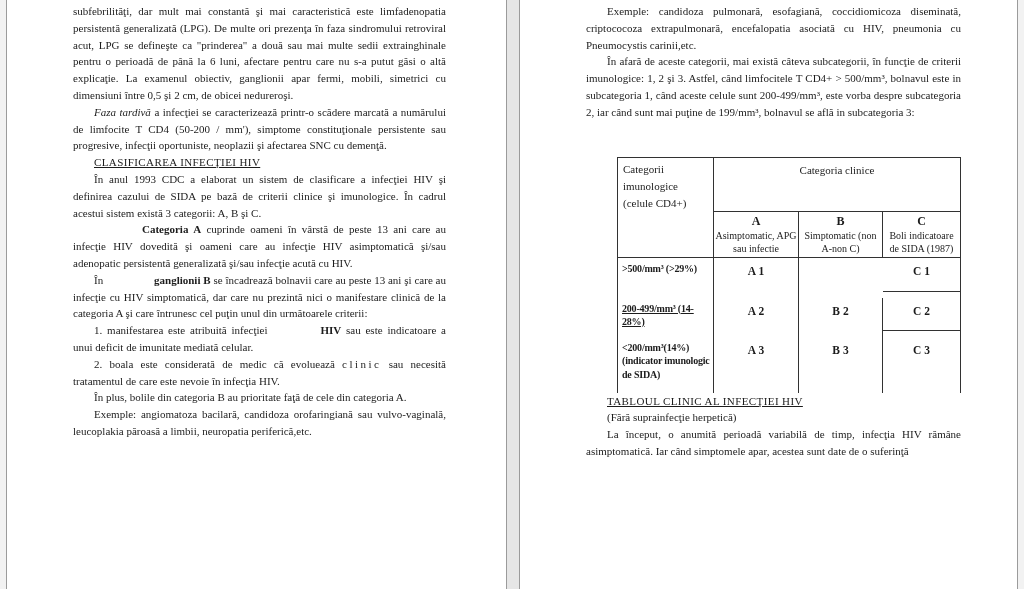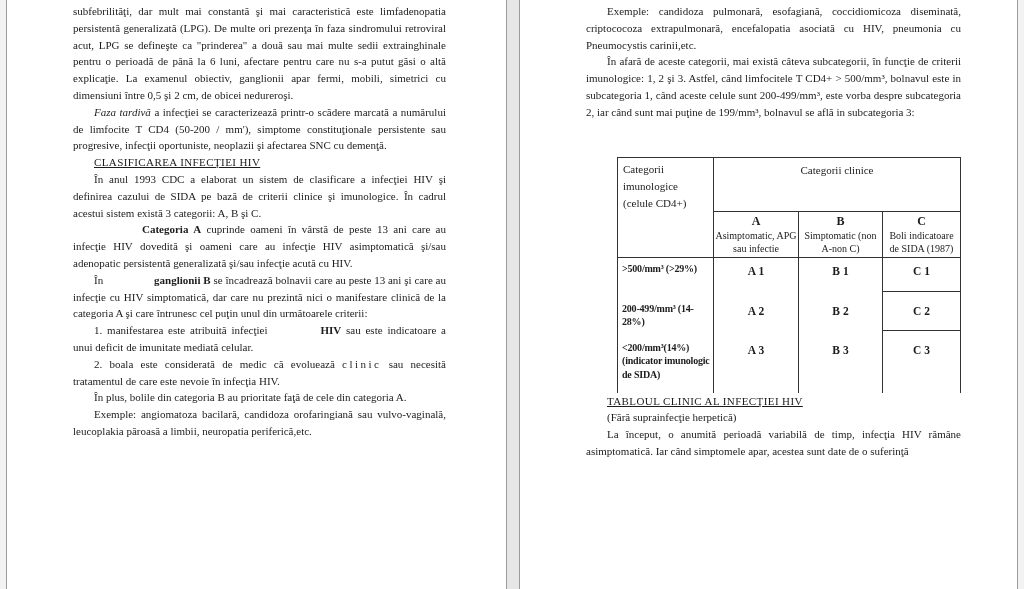--- a/index.html
+++ b/index.html
@@ -127,41 +127,40 @@
   </div>
 
   <div class="page page-right">
     <div class="text-col">
       <p class="para">Exemple: candidoza pulmonară, esofagiană, coccidiomicoza diseminată, criptococoza extrapulmonară, encefalopatia asociată cu HIV, pneumonia cu Pneumocystis carinii,etc.</p>
 
       <p class="para">În afară de aceste categorii, mai există câteva subcategorii, în funcţie de criterii imunologice: 1, 2 şi 3. Astfel, când limfocitele T CD4+ &gt; 500/mm³, bolnavul este in subcategoria 1, când aceste celule sunt 200-499/mm³, este vorba despre subcategoria 2, iar când sunt mai puţine de 199/mm³, bolnavul se află in subcategoria 3:</p>
 
       <div class="cls-table">
         <div class="tc corner bt bl br bb">Categorii imunologice (celule CD4+)</div>
-        <div class="tc clinice bt br bb">Categorii clinice</div>
+        <div class="tc clinice bt br bb">Categoria clinice</div>
 
         <div class="tc colhead br bb" style="grid-column:2;grid-row:2;">
           <div class="cell-letter">A</div>
           <div class="cell-desc">Asimptomatic, APG sau infectie</div>
         </div>
         <div class="tc colhead br bb" style="grid-column:3;grid-row:2;">
           <div class="cell-letter">B</div>
           <div class="cell-desc">Simptomatic (non A-non C)</div>
         </div>
         <div class="tc colhead br bb" style="grid-column:4;grid-row:2;">
           <div class="cell-letter">C</div>
           <div class="cell-desc">Boli indicatoare de SIDA (1987)</div>
         </div>
 
         <div class="tc rowlabel bl br" style="grid-column:1;grid-row:3;">&gt;500/mm³ (&gt;29%)</div>
         <div class="tc val br" style="grid-column:2;grid-row:3;">A 1</div>
-        <div class="tc val br" style="grid-column:3;grid-row:3;">B 1</div>
         <div class="tc val br stagger" style="grid-column:4;grid-row:3;">C 1</div>
 
-        <div class="tc rowlabel bl br" style="grid-column:1;grid-row:4;">200-499/mm³ (14-28%)</div>
+        <div class="tc rowlabel bl br" style="grid-column:1;grid-row:4;text-decoration:underline;">200-499/mm³ (14-28%)</div>
         <div class="tc val br" style="grid-column:2;grid-row:4;text-align:center;">A 2</div>
         <div class="tc val br" style="grid-column:3;grid-row:4;">B 2</div>
         <div class="tc val br stagger" style="grid-column:4;grid-row:4;">C 2</div>
 
         <div class="tc rowlabel bl br" style="grid-column:1;grid-row:5;">
           <div>&lt;200/mm³(14%)</div>
           <div>(indicator imunologic de SIDA)</div>
         </div>
         <div class="tc val br" style="grid-column:2;grid-row:5;">A 3</div>
         <div class="tc val br" style="grid-column:3;grid-row:5;">B 3</div>

